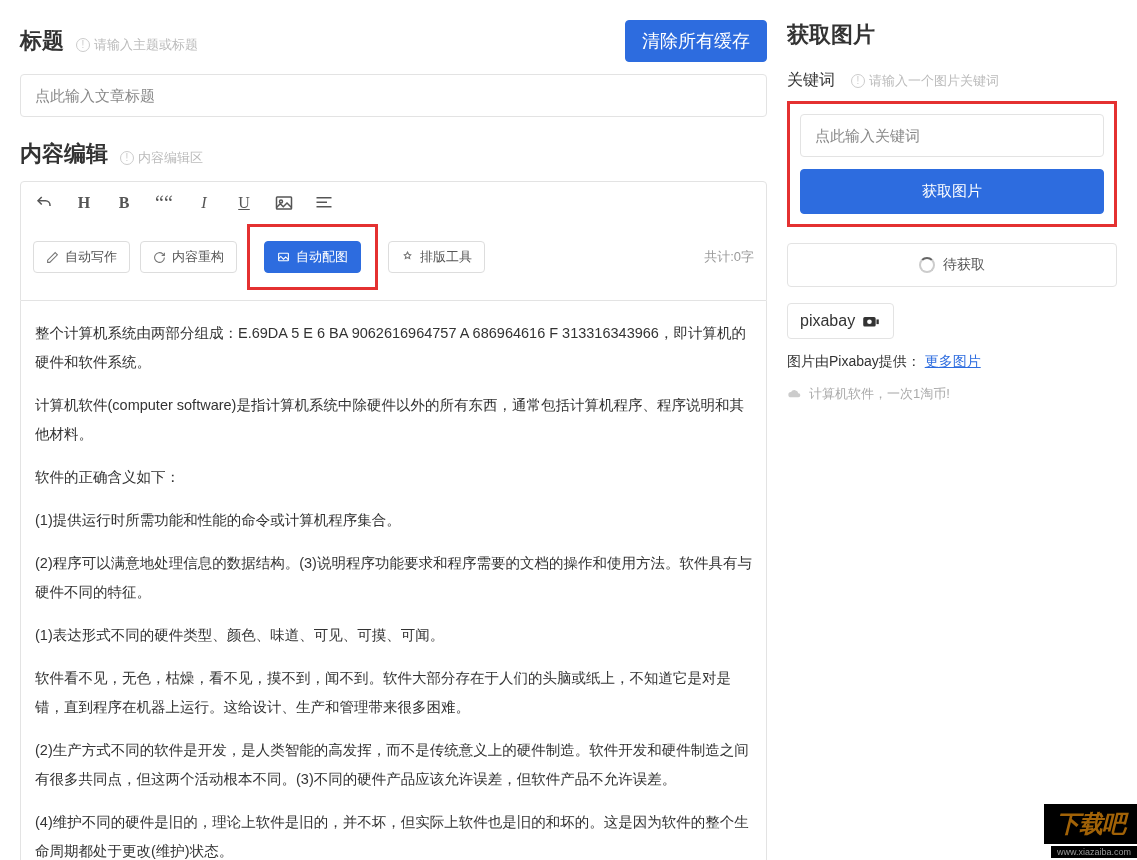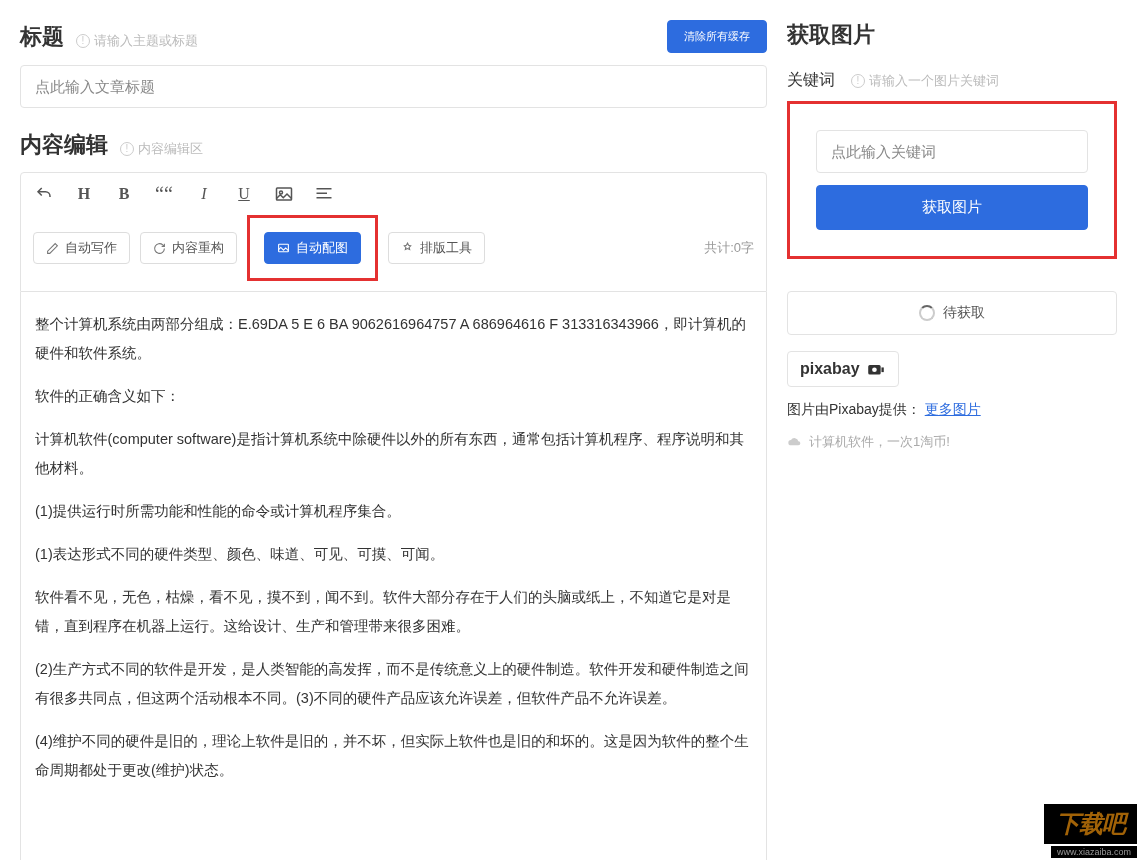--- a/index.html
+++ b/index.html
@@ -6,21 +6,21 @@
 body { font-family: -apple-system, "PingFang SC", "Microsoft YaHei", sans-serif; background: #fff; color: #333; font-size: 14px; }
 .container { display: flex; width: 1137px; height: 860px; }
 .main { flex: 1; padding: 20px 20px 0 20px; min-width: 0; }
 .sidebar { width: 350px; padding: 20px 20px 0 0; }
 
 .section-header { display: flex; align-items: center; justify-content: space-between; margin-bottom: 12px; }
 .section-title { font-size: 22px; font-weight: 700; color: #333; }
 .section-hint { font-size: 13px; color: #bbb; margin-left: 8px; display: inline-flex; align-items: center; gap: 4px; }
 .hint-icon { display: inline-block; width: 14px; height: 14px; border: 1px solid #ccc; border-radius: 50%; font-size: 10px; line-height: 12px; text-align: center; color: #ccc; }
 
-.btn { display: inline-flex; align-items: center; gap: 6px; padding: 8px 16px; border-radius: 4px; border: 1px solid transparent; cursor: pointer; font-size: 11px; background: #fff; }
+.btn { display: inline-flex; align-items: center; gap: 6px; padding: 8px 16px; border-radius: 4px; border: 1px solid transparent; cursor: pointer; font-size: 18px; background: #fff; }
 .btn-primary { background: #2d6cdf; color: #fff; border-color: #2d6cdf; }
 .btn-outline { border: 1px solid #ddd; color: #555; background: #fff; }
 .btn-active { background: #2d6cdf; color: #fff; border-color: #2d6cdf; }
 .btn-sm { padding: 6px 12px; font-size: 13px; }
 
 .input-title { width: 100%; padding: 12px 14px; border: 1px solid #e3e3e3; border-radius: 4px; font-size: 15px; color: #333; }
 .input-title::placeholder { color: #888; }
 
 .content-section { margin-top: 22px; }
 
@@ -31,29 +31,29 @@
 .action-spacer { flex: 1; }
 .count-text { font-size: 13px; color: #999; }
 .highlight-box { border: 3px solid #e43131; padding: 14px; display: inline-flex; }
 
 .editor-body { border: 1px solid #e3e3e3; border-top: none; padding: 18px 14px; line-height: 2; font-size: 14.5px; color: #333; height: 570px; overflow: hidden; }
 .editor-body p { margin-bottom: 14px; }
 
 .sidebar-title { font-size: 22px; font-weight: 700; margin-bottom: 20px; }
 .sidebar-label-row { display: flex; align-items: center; gap: 8px; margin-bottom: 10px; }
 .sidebar-label { font-size: 16px; font-weight: 400; }
-.keyword-box { border: 3px solid #e43131; padding: 26px; margin-bottom: 32px; }
+.keyword-box { border: 3px solid #e43131; padding: 10px; margin-bottom: 16px; }
 .keyword-input { width: 100%; padding: 12px 14px; border: 1px solid #e3e3e3; border-radius: 4px; font-size: 15px; margin-bottom: 12px; }
 .keyword-input::placeholder { color: #888; }
 .btn-full { width: 100%; justify-content: center; padding: 12px; font-size: 15px; }
 
 .pending-btn { width: 100%; display: flex; align-items: center; justify-content: center; gap: 8px; padding: 12px; border: 1px solid #e3e3e3; border-radius: 4px; color: #555; font-size: 14px; cursor: pointer; margin-bottom: 16px; background: #fff; }
 .spin-icon { width: 16px; height: 16px; border: 2px solid #ccc; border-top-color: #666; border-radius: 50%; }
 
-.pixabay-logo { border: 1px solid #e3e3e3; border-radius: 4px; padding: 8px 12px; display: inline-flex; align-items: center; gap: 6px; font-size: 16px; font-weight: 700; color: #333; margin-bottom: 14px; }
+.pixabay-logo { border: 1px solid #e3e3e3; border-radius: 4px; padding: 8px 12px; display: inline-flex; align-items: center; gap: 6px; font-size: 16px; font-weight: 400; color: #333; margin-bottom: 14px; }
 .camera-icon { font-size: 16px; }
 
 .credit-row { font-size: 14px; color: #333; margin-bottom: 14px; }
 .credit-row a { color: #2d6cdf; text-decoration: underline; }
 
 .footer-note { font-size: 13px; color: #aaa; display: flex; align-items: center; gap: 6px; }
 .cloud-icon { font-size: 14px; }
 .wm-wrap { position: absolute; right: 0; bottom: 0; width: 140px; height: 56px; }
 .wm-main { position: absolute; right: 0; top: 0; background: #000; color: #a16207; padding: 4px 12px; font-size: 24px; font-weight: 900; font-style: italic; letter-spacing: -1px; }
 .wm-url { position: absolute; right: 0; bottom: 2px; background: #000; color: #999; font-size: 9px; padding: 1px 6px; }
@@ -143,23 +143,24 @@
               </svg>
             <span>排版工具</span>
           </button>
           <span class="action-spacer"></span>
           <span class="count-text">共计:0字</span>
         </div>
       </div>
 
       <div class="editor-body">
         <p>整个计算机系统由两部分组成：E.69DA 5 E 6 BA 9062616964757 A 686964616 F 313316343966，即计算机的硬件和软件系统。</p>
+        <p>计算机软件(computer software)是指计算机系统中除硬件以外的所有东西，通常包括计算机程序、程序说明和其他材料。</p>
         <p>软件的正确含义如下：</p>
-        <p>计算机软件(computer software)是指计算机系统中除硬件以外的所有东西，通常包括计算机程序、程序说明和其他材料。</p>
         <p>(1)提供运行时所需功能和性能的命令或计算机程序集合。</p>
+        <p>(2)程序可以满意地处理信息的数据结构。(3)说明程序功能要求和程序需要的文档的操作和使用方法。软件具有与硬件不同的特征。</p>
         <p>(1)表达形式不同的硬件类型、颜色、味道、可见、可摸、可闻。</p>
         <p>软件看不见，无色，枯燥，看不见，摸不到，闻不到。软件大部分存在于人们的头脑或纸上，不知道它是对是错，直到程序在机器上运行。这给设计、生产和管理带来很多困难。</p>
         <p>(2)生产方式不同的软件是开发，是人类智能的高发挥，而不是传统意义上的硬件制造。软件开发和硬件制造之间有很多共同点，但这两个活动根本不同。(3)不同的硬件产品应该允许误差，但软件产品不允许误差。</p>
         <p>(4)维护不同的硬件是旧的，理论上软件是旧的，并不坏，但实际上软件也是旧的和坏的。这是因为软件的整个生命周期都处于更改(维护)状态。</p>
       </div>
     </div>
   </div>
 
   <div class="sidebar">
     <div class="sidebar-title">获取图片</div>

